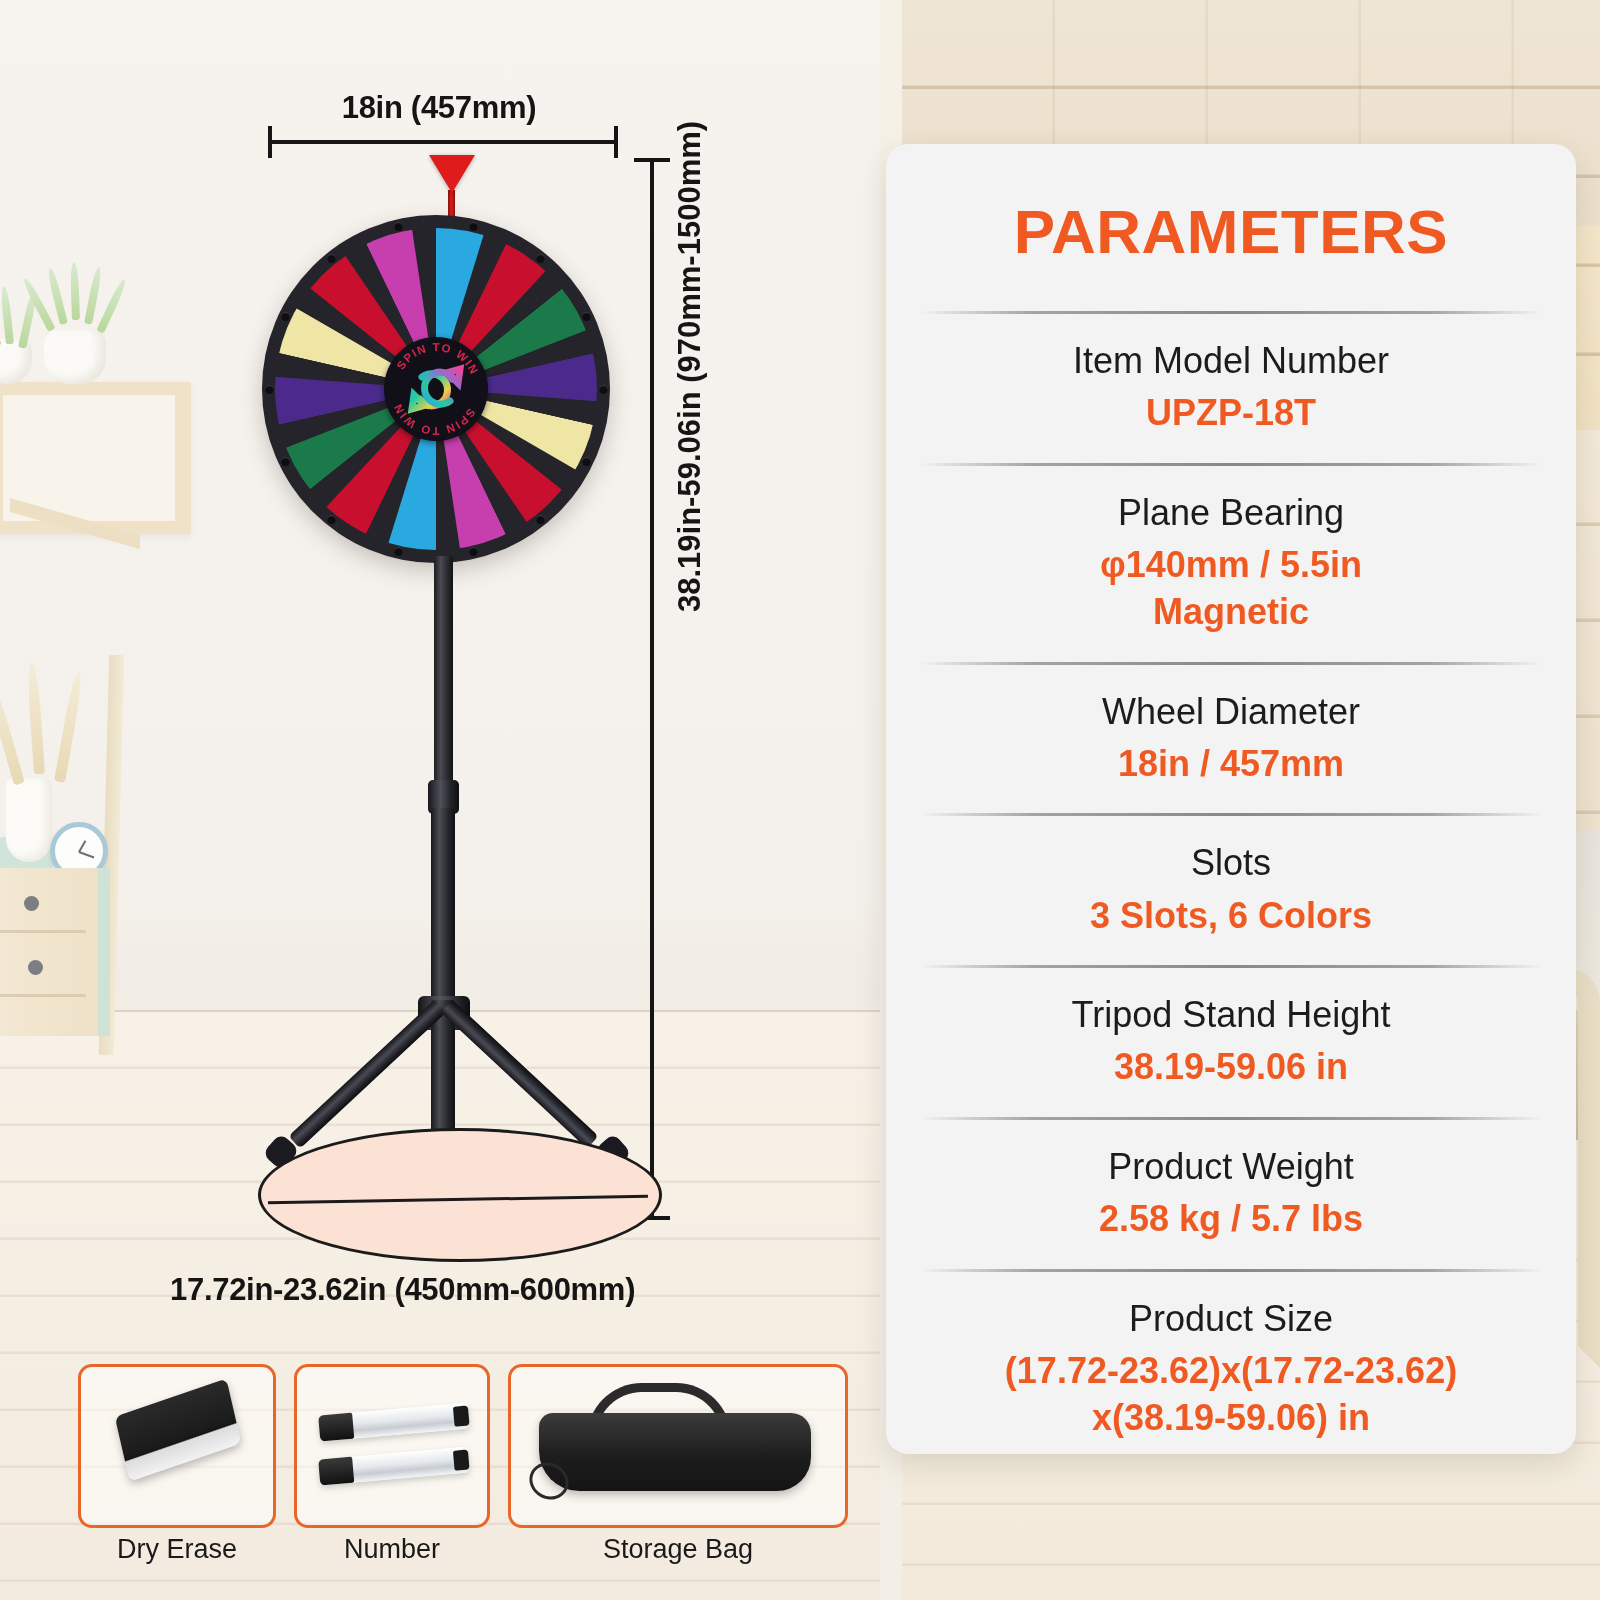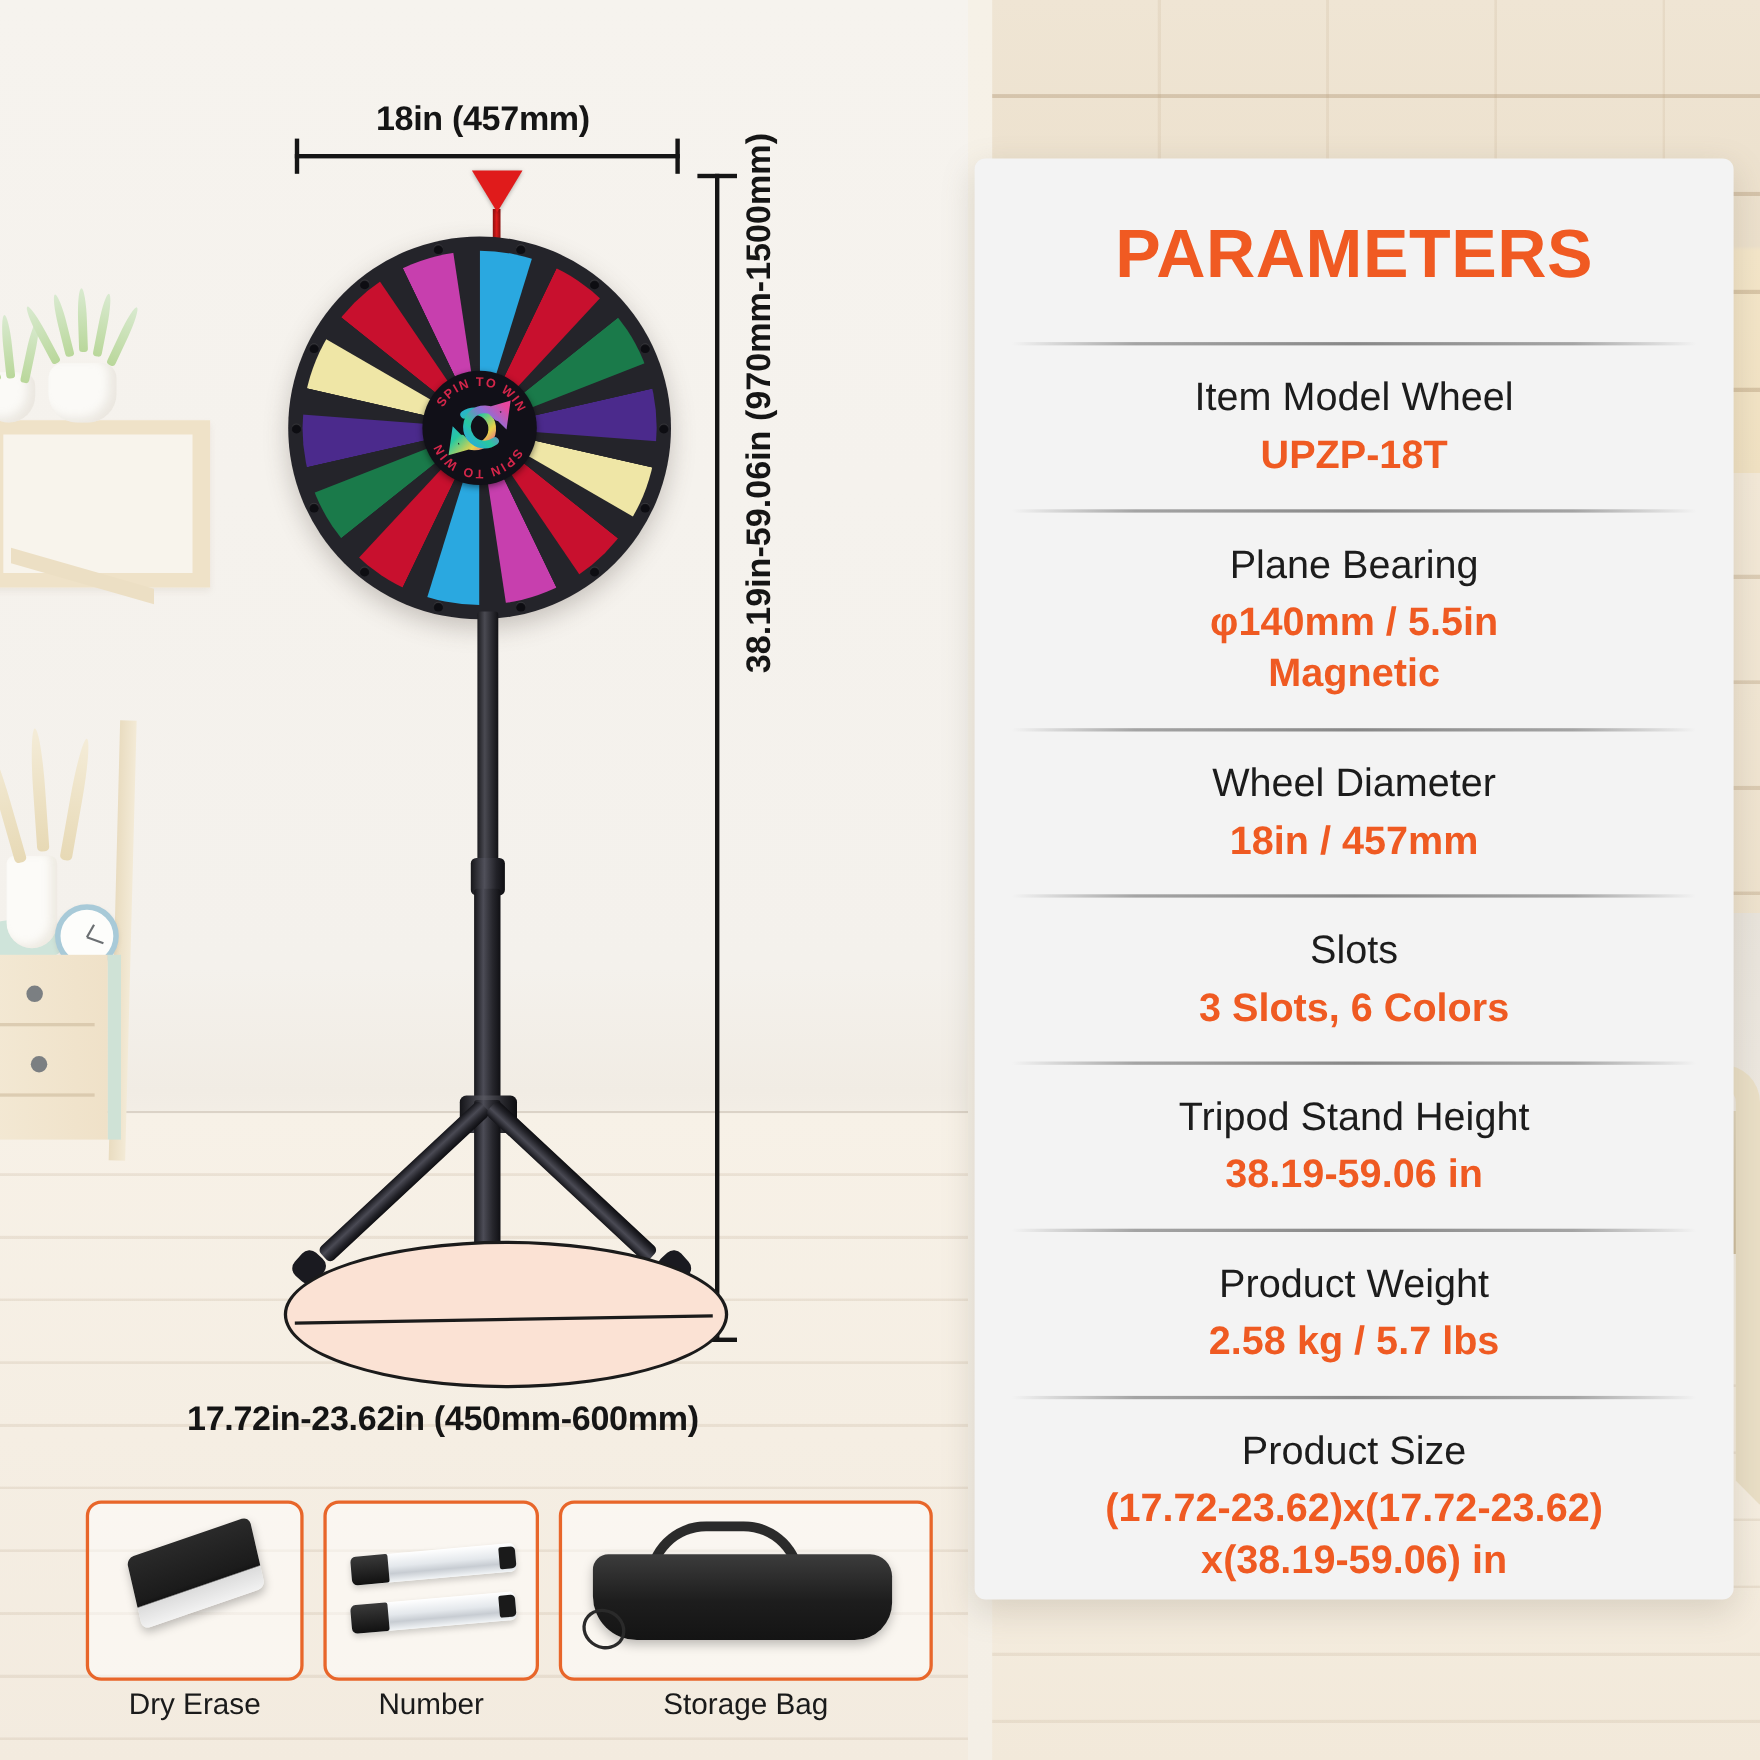--- a/index.html
+++ b/index.html
@@ -410,21 +410,21 @@
     border: 3px solid #2a2a2a;
     border-radius: 50%;
     transform: rotate(28deg);
   }
 
   
   .panel {
     position: absolute; left: 886px; top: 144px;
     width: 690px; height: 1310px;
     background: #f3f3f3;
-    border-radius: 10px;
+    border-radius: 22px;
     box-shadow: 0 10px 30px rgba(120,108,92,.22);
     box-sizing: border-box;
     padding: 0 26px;
     overflow: hidden;
   }
   .panel-title {
     text-align: center;
     color: #f05a22;
     font-weight: bold;
     font-size: 62px;
@@ -632,21 +632,21 @@
       <div class="acc-caption">Storage Bag</div>
     </div>
 
   </div>
 
   <div class="panel">
     <div class="panel-title">PARAMETERS</div>
     <div id="param-rows">
         <div class="divider"></div>
         <div class="row">
-          <div class="row-label">Item Model Wheel</div>
+          <div class="row-label">Item Model Number</div>
           <div class="row-value">UPZP-18T</div>
         </div>
         <div class="divider"></div>
         <div class="row">
           <div class="row-label">Plane Bearing</div>
           <div class="row-value">φ140mm / 5.5in<br>Magnetic</div>
         </div>
         <div class="divider"></div>
         <div class="row">
           <div class="row-label">Wheel Diameter</div>

